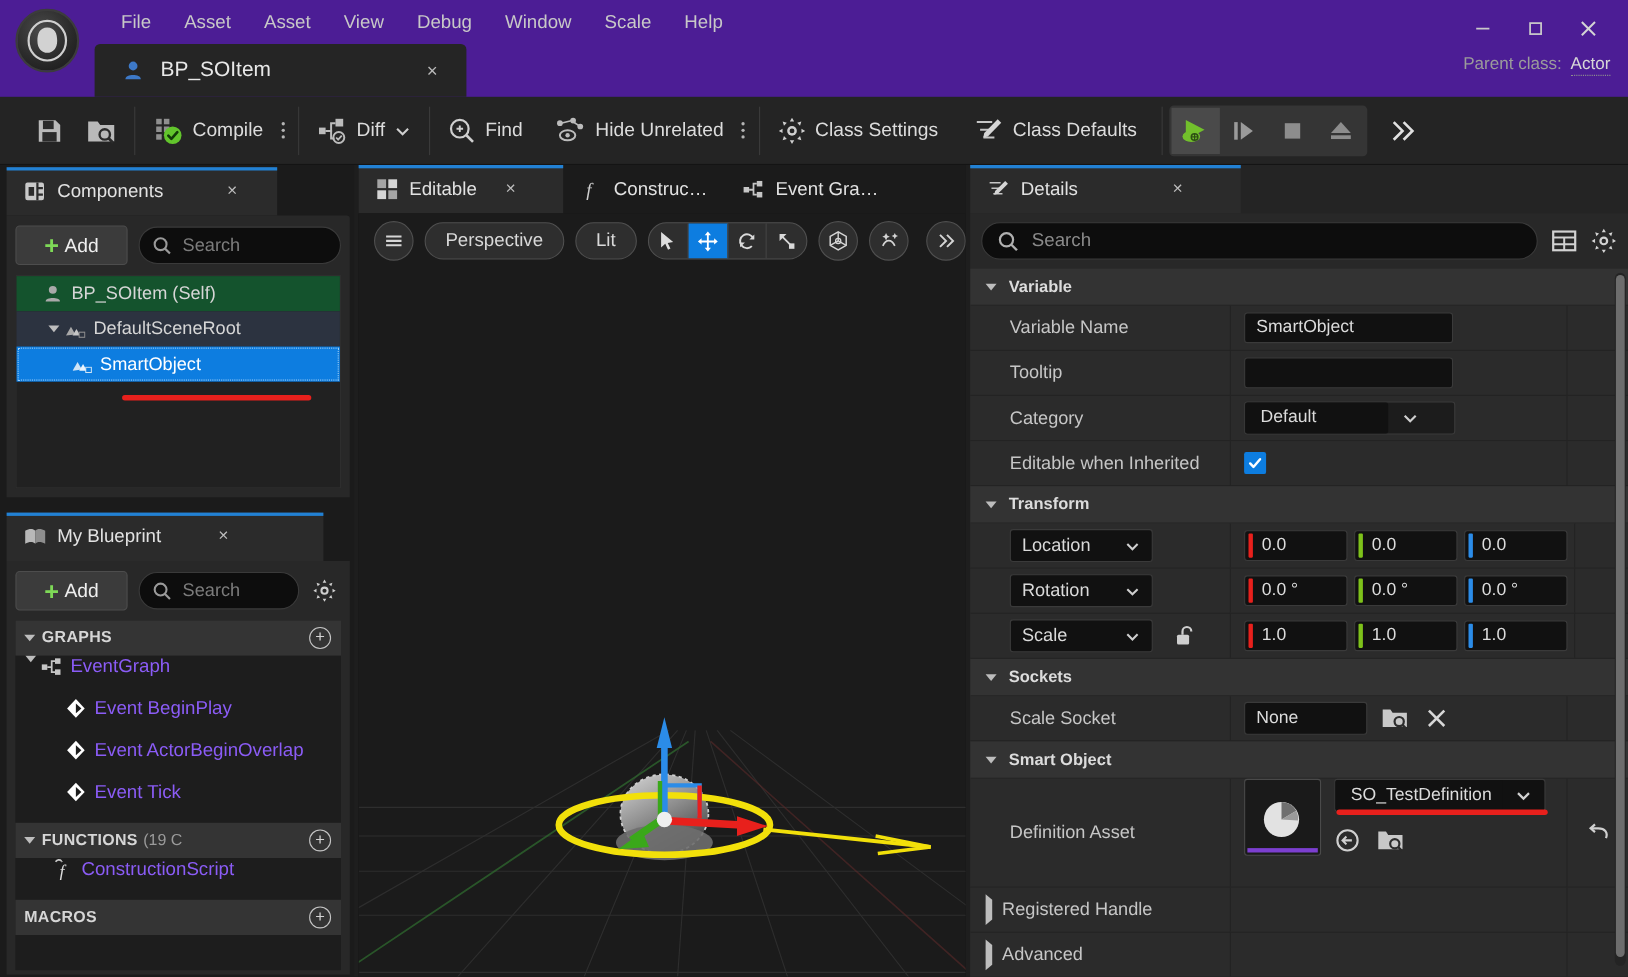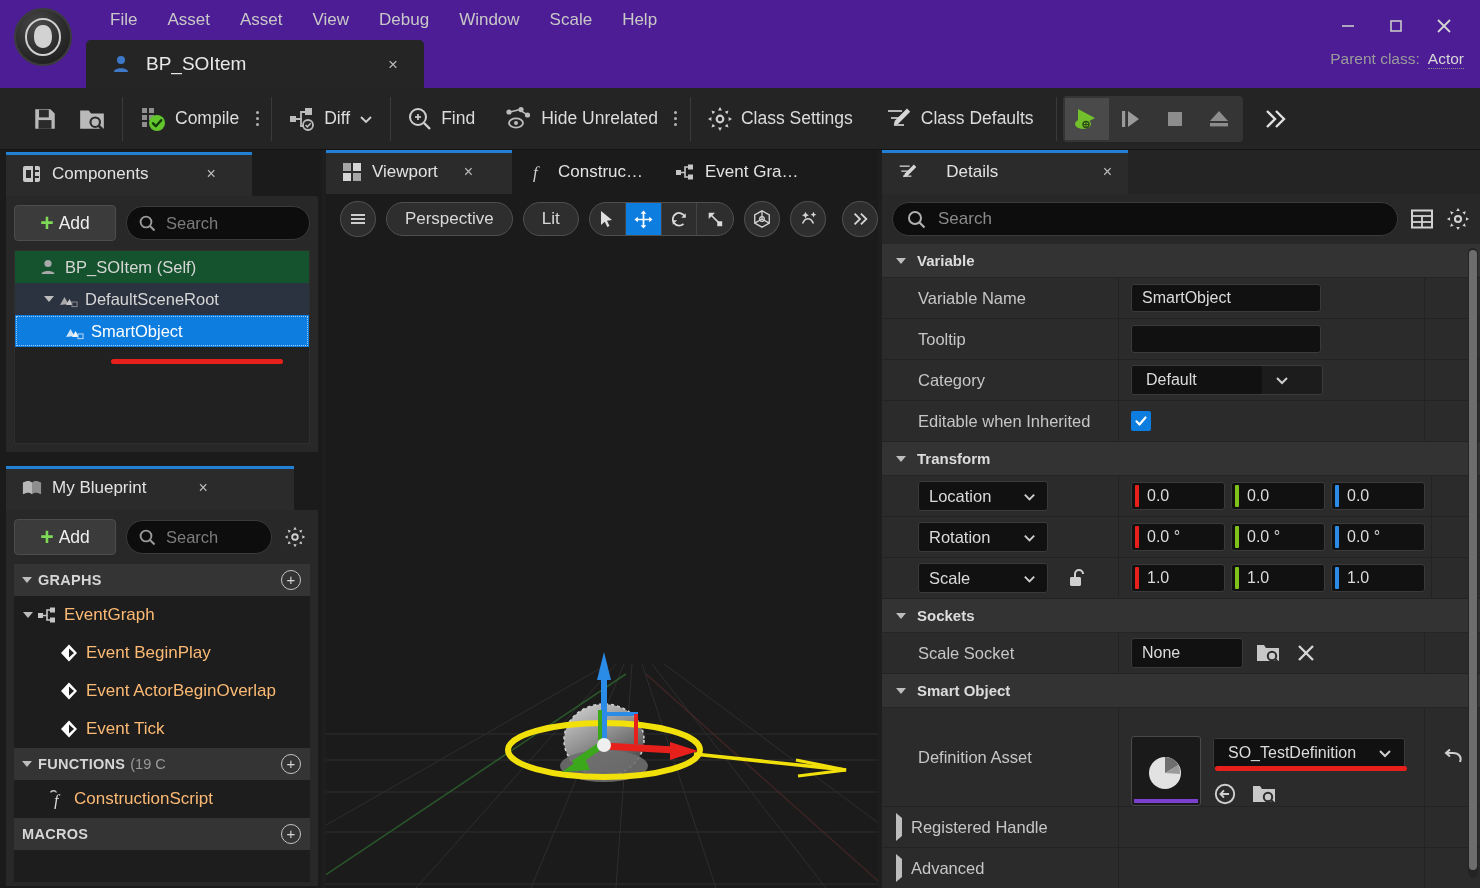--- a/index.html
+++ b/index.html
@@ -84,21 +84,21 @@
   .red-underline { position:absolute; height:5px; background:#e8201c; border-radius:3px; }
 
   .mybp-panel { position:absolute; left:6px; top:316px; width:312px; height:420px; }
   .mybp-body { position:absolute; left:0; top:44px; width:312px; height:376px; background:#282828;}
   .mybp-list { position:absolute; left:8px; top:54px; width:296px; height:318px; background:#1d1d1d;}
   .cat-row { height:32px; display:flex; align-items:center; background:#343434; padding-left:8px; position:relative; cursor:default;}
   .cat-label { font-size:14.5px; font-weight:bold; color:#d6d6d6; letter-spacing:.3px; margin-left:6px;}
   .cat-sub { font-size:14.5px; color:#9a9a9a; margin-left:5px; }
   .plus-circ { position:absolute; right:9px; top:6px; width:20px;height:20px;border:1.8px solid #c4c4c4;border-radius:50%;
      display:flex;align-items:center;justify-content:center;font-size:15px;color:#d4d4d4;line-height:0;cursor:default;}
-  .item-row { height:38px; display:flex; align-items:center; font-size:17px; color:#fdba74; cursor:default;}
+  .item-row { height:38px; display:flex; align-items:flex-start; font-size:17px; color:#8b5cf6; cursor:default;}
   .gear-ic { width:26px;height:26px;display:flex;align-items:center;justify-content:center;cursor:default;}
 
   
   .vp-col { position:absolute; left:326px; top:150px; width:552px; height:738px; background:#1b1b1b;}
   .vp-tabrow { position:absolute; left:0; top:0; height:44px; display:flex; align-items:flex-end;}
   .vp-area { position:absolute; left:0; top:44px; width:552px; height:694px; background:#1a1a1a; overflow:hidden;}
   .vp-toolbar { position:absolute; left:0; top:0; width:552px; height:50px; display:flex; align-items:center; gap:10px; padding-left:14px; z-index:5;}
   .vp-pill { height:34px; border:1px solid #4f4f4f; border-radius:17px; background:#2e2e2e;
      display:flex;align-items:center;justify-content:center;padding:0 18px;font-size:17px;color:#d9d9d9;cursor:default;}
   .vp-round { width:36px;height:36px;border:1px solid #4f4f4f;border-radius:50%;background:#2e2e2e;
@@ -550,21 +550,21 @@
     <div class="vp-tabrow">
       <div class="panel-tab active" style="width:186px;">
         <span class="pt-icon">
           <svg width="20" height="20" viewBox="0 0 20 20">
               <rect x="1" y="1" width="8" height="8" fill="#a5a5a5"></rect>
               <rect x="11" y="1" width="8" height="8" fill="#d5d5d5"></rect>
           <rect x="1" y="11" width="8" height="8" fill="#d5d5d5"></rect>
               <rect x="11" y="11" width="8" height="8" fill="#a5a5a5"></rect>
             </svg>
           </span>
-        <span class="pt-label">Viewport</span>
+        <span class="pt-label">Editable</span>
         <span class="pt-x" style="margin-left:26px;">×</span>
       </div>
       <div class="panel-tab inactive">
         <span class="pt-icon">
           <svg width="20" height="20" viewBox="0 0 20 20">
               <text x="5" y="16" font-family="serif" font-style="italic" font-size="17" fill="#cfcfcf">f</text>
             </svg>
           </span>
         <span class="pt-label">Construc…</span>
       </div>
@@ -698,21 +698,21 @@
           <svg width="20" height="18" viewBox="0 0 22 18">
               <path d="M5 3l6 6-6 6M12 3l6 6-6 6" fill="none" stroke="#d4d4d4" stroke-width="2"></path>
             </svg>
           </div>
       </div>
     </div>
   </div>
 
   <div class="det-col">
     <div class="det-tabrow">
-      <div class="panel-tab active" style="width:246px;justify-content:space-between;">
+      <div class="panel-tab active" style="width:246px;">
         <span class="pt-icon">
           <svg width="22" height="20" viewBox="0 0 24 22">
               <line x1="2" y1="4" x2="14" y2="4" stroke="#c6c6c6" stroke-width="1.7"></line>
           <line x1="4" y1="10" x2="14" y2="10" stroke="#c6c6c6" stroke-width="1.7"></line>
               <line x1="6" y1="16" x2="16" y2="16" stroke="#c6c6c6" stroke-width="1.7"></line>
           <path d="M19 2l3 3L11 16l-4 1 1-4z" fill="#d6d6d6"></path>
             </svg>
           </span>
         <span class="pt-label">Details</span>
         <span class="pt-x" style="margin-left:86px;">×</span>
@@ -905,21 +905,21 @@
           </div>
           <div class="pend"></div>
         </div>
 
         <div class="sec-hdr">
           <i class="tri-d"></i>
             <span class="st">Smart Object</span>
         </div>
         <div class="prow" style="min-height:98px;">
           <div class="pname">Definition Asset</div>
-          <div class="pval" style="min-height:98px; align-items:flex-end;">
+          <div class="pval" style="min-height:98px; align-items:flex-start;">
             <div class="thumb">
               <svg width="48" height="48" viewBox="0 0 48 48">
                 <circle cx="23" cy="26" r="16" fill="#e2e2e2"></circle>
                 <path d="M23 26 L23 10 A16 16 0 0 1 36.5 18 Z" fill="#6f6f6f"></path>
                 <path d="M23 26 L36.5 18 A16 16 0 0 1 38 27 Z" fill="#9a9a9a"></path>
               </svg>
               <span class="uline"></span>
             </div>
             <div style="margin-left:12px; position:relative;">
               <div class="combo" style="width:192px; background:#111;">

